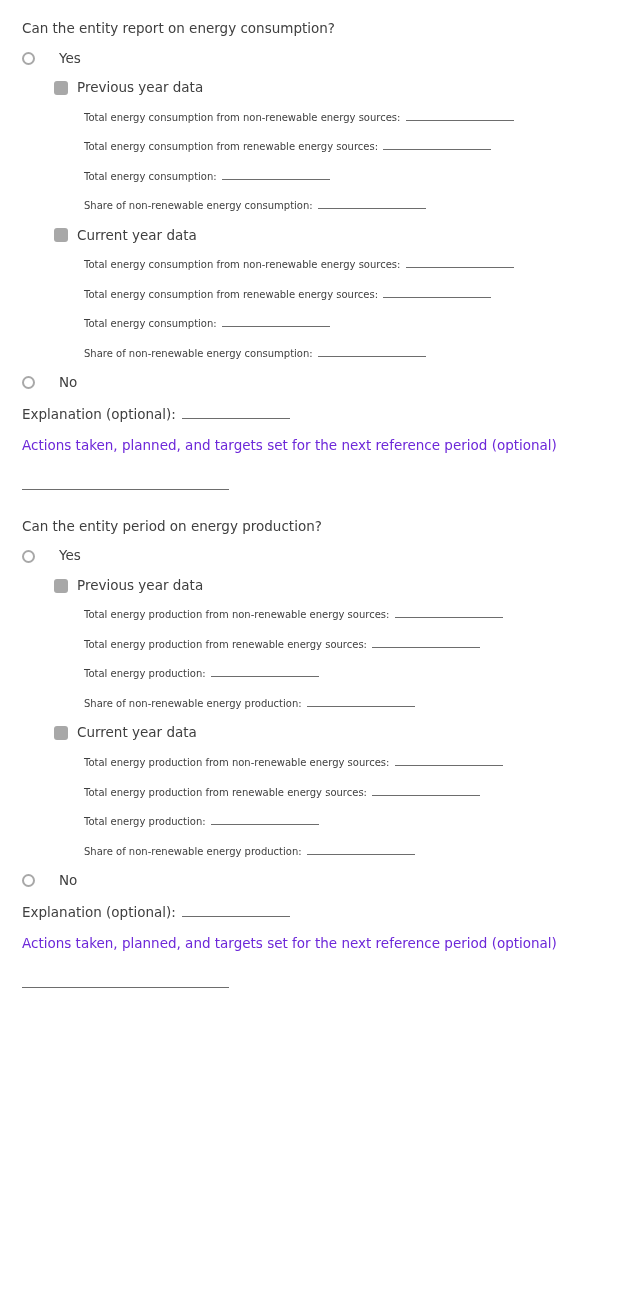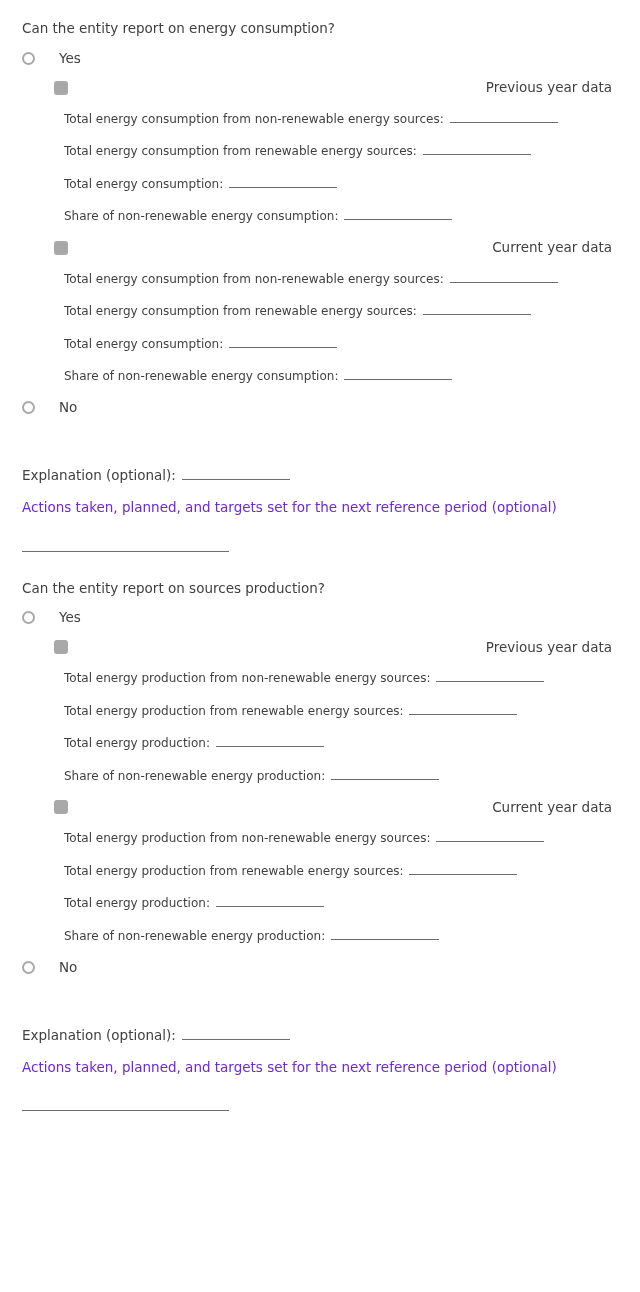--- a/index.html
+++ b/index.html
@@ -12,21 +12,21 @@
     min-height: 1292px;
     font-family: "DejaVu Sans", sans-serif;
     color: #3f3f3f;
     font-size: 13.5px;
     line-height: 1.3;
     -webkit-font-smoothing: antialiased;
   }
   .page {
     width: 640px;
     box-sizing: border-box;
-    padding: 12px 28px 10px 22px;
+    padding: 12px 22px 10px 22px;
   }
 
   .question {
     margin: 0 0 0 0;
     padding: 8px 0 6px 0;
     font-size: 13.5px;
     color: #3f3f3f;
   }
 
   
@@ -50,55 +50,53 @@
     color: #3f3f3f;
   }
 
   
   .chk-row {
     display: flex;
     align-items: center;
     gap: 9px;
     padding: 6px 0 6px 0;
     margin-left: 32px;
-    justify-content: space-between;
   }
   .chk {
     width: 14px;
     height: 14px;
     border-radius: 3px;
     background: #a8a8a8;
     flex: 0 0 auto;
   }
   .chk-label {
     font-size: 13.5px;
     color: #3f3f3f;
   }
 
   
   .field {
-    margin-left: 42px;
+    margin-left: 62px;
     padding: 7px 0 7px 0;
-    font-size: 12px;
+    font-size: 10px;
     color: #3f3f3f;
     line-height: 1.55;
   }
   .blank {
     display: inline-block;
     border-bottom: 1.2px solid #6d6d6d;
     width: 108px;
     vertical-align: baseline;
     margin-left: 2px;
   }
 
   .explanation {
     padding: 8px 0 6px 0;
     font-size: 13.5px;
     color: #3f3f3f;
-    margin-top: 37px;
   }
 
   .actions-text {
     padding: 8px 0 2px 0;
     font-size: 13.5px;
     color: #6d28d9;
   }
   .actions-blank {
     display: block;
     border-bottom: 1.2px solid #6d6d6d;
@@ -178,21 +176,21 @@
     </div>
 
     <div class="actions-text">Actions taken, planned, and targets set for the next reference period (optional)</div>
     <span class="actions-blank"></span>
   </div>
 
   <div class="gap"></div>
 
   <div>
 
-    <div class="question">Can the entity report on sources production?</div>
+    <div class="question">Can the entity period on energy production?</div>
 
     <div class="opt-row">
       <span class="radio"></span>
       <span class="opt-label">Yes</span>
     </div>
 
     <div class="chk-row">
       <span class="chk"></span>
       <span class="chk-label">Previous year data</span>
     </div>

